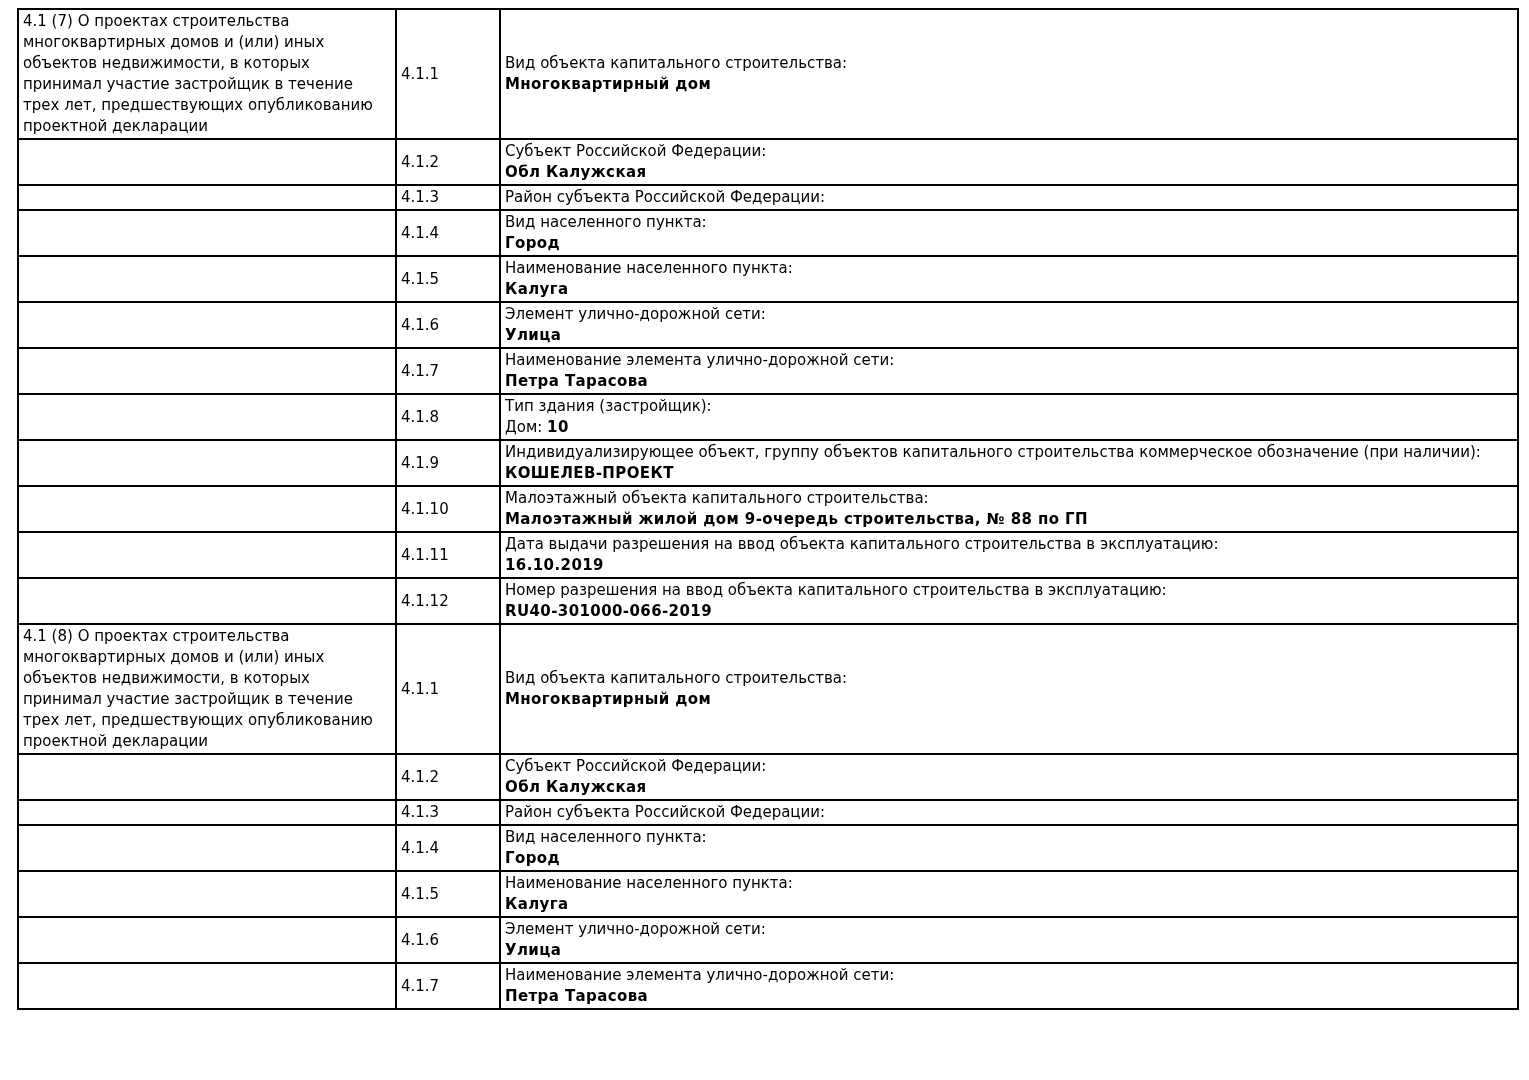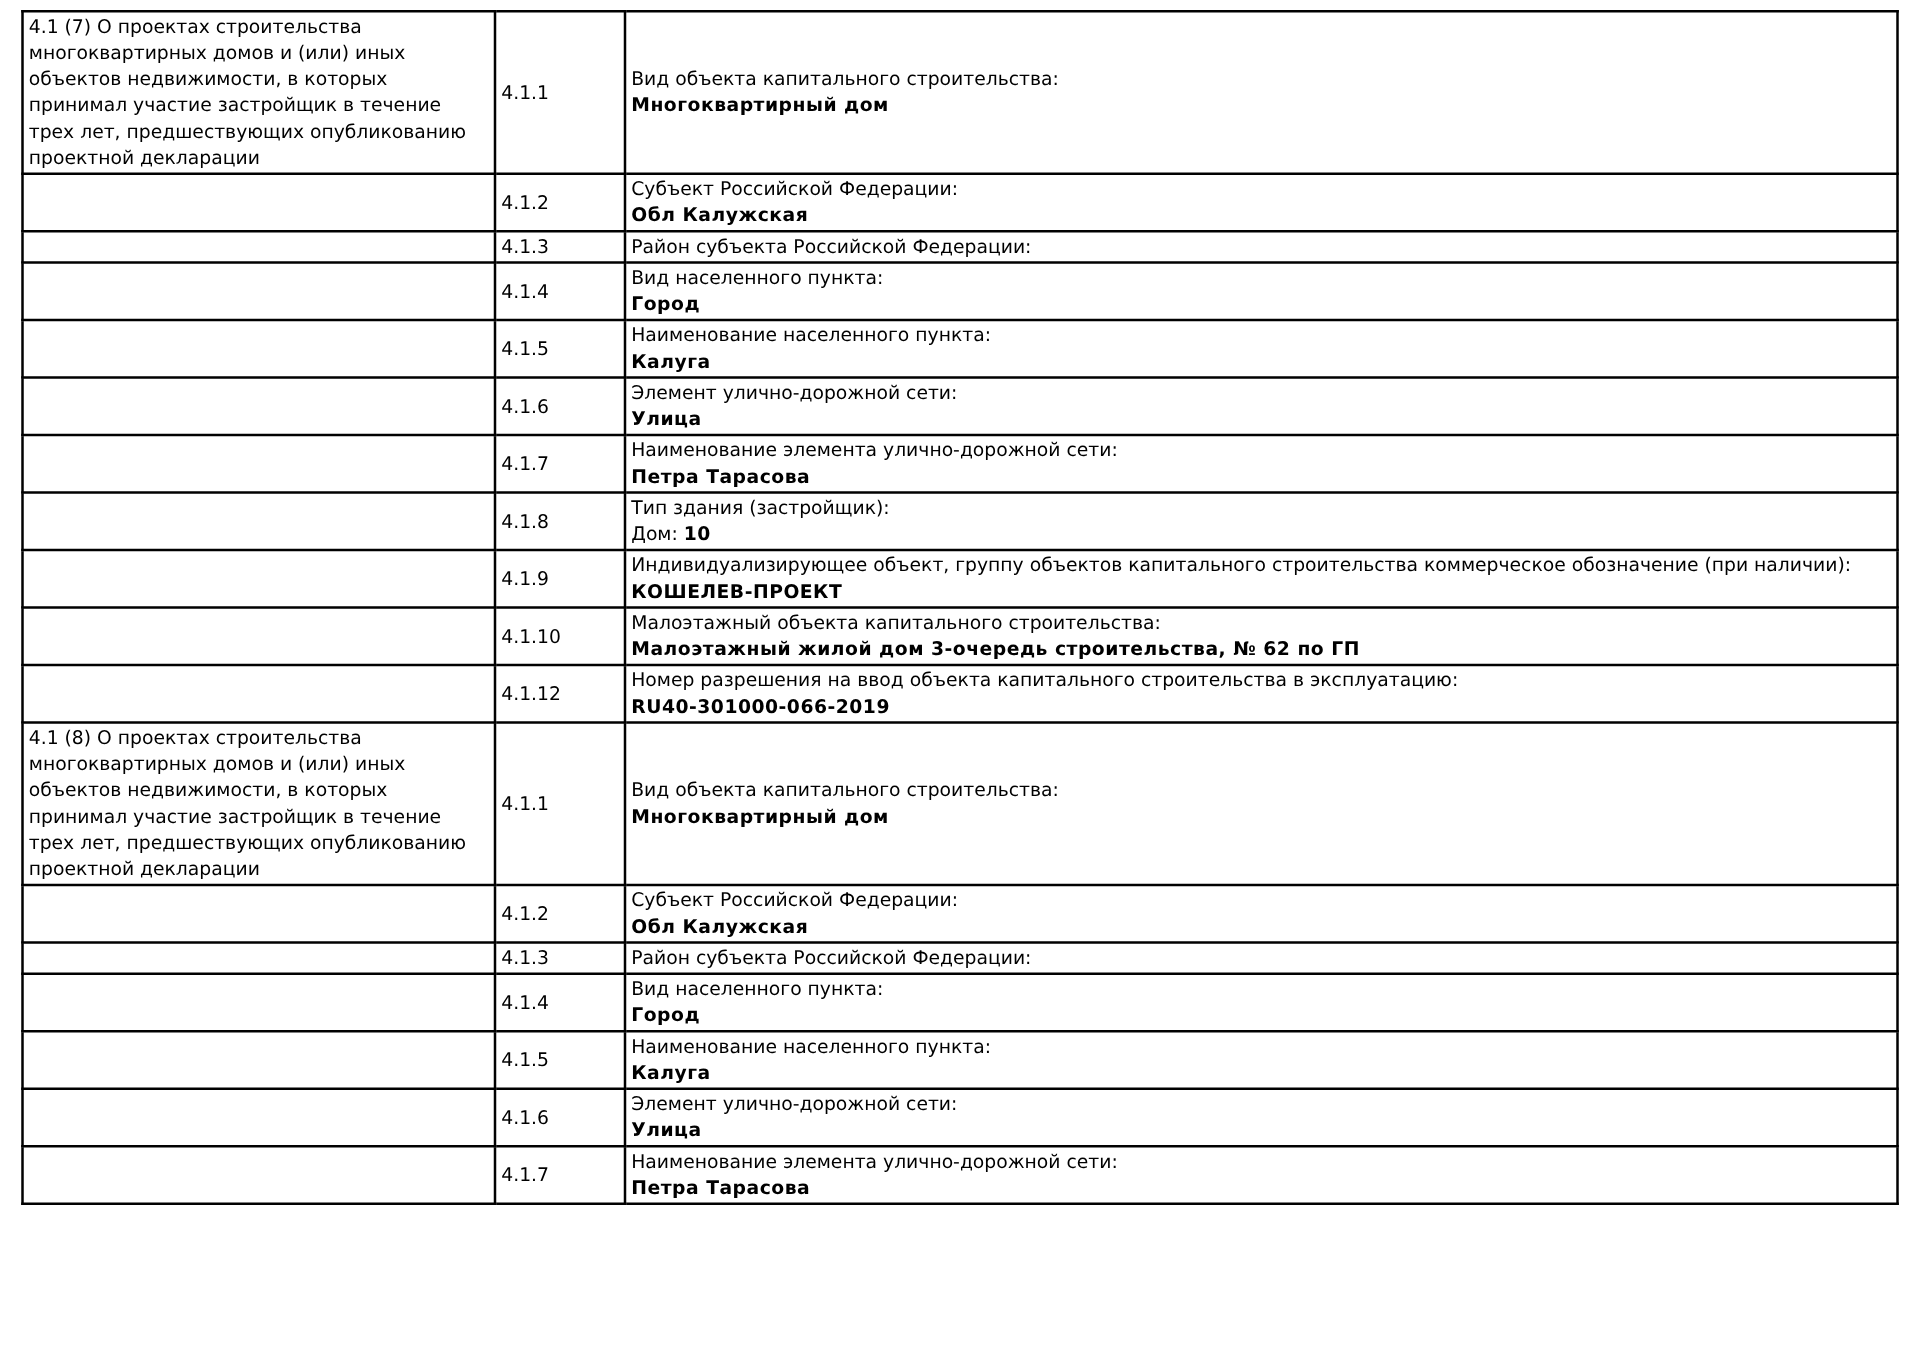--- a/index.html
+++ b/index.html
@@ -167,21 +167,33 @@
   </tr>
       <tr>
     <td class="c-desc">
       <div class="desc"></div>
     </td>
     <td class="c-num">
       <span class="num">4.1.10</span>
     </td>
     <td class="c-val">
       <div class="label">Малоэтажный объекта капитального строительства:</div>
-      <div class="vline"><span class="vprefix"></span><span class="value">Малоэтажный жилой дом 3-очередь строительства, № 62 по ГП</span></div>
+      <div class="vline"><span class="vprefix"></span><span class="value">Малоэтажный жилой дом 9-очередь строительства, № 88 по ГП</span></div>
+    </td>
+  </tr>
+      <tr>
+    <td class="c-desc">
+      <div class="desc"></div>
+    </td>
+    <td class="c-num">
+      <span class="num">4.1.11</span>
+    </td>
+    <td class="c-val">
+      <div class="label">Дата выдачи разрешения на ввод объекта капитального строительства в эксплуатацию:</div>
+      <div class="vline"><span class="vprefix"></span><span class="value">16.10.2019</span></div>
     </td>
   </tr>
       <tr>
     <td class="c-desc">
       <div class="desc"></div>
     </td>
     <td class="c-num">
       <span class="num">4.1.12</span>
     </td>
     <td class="c-val">

